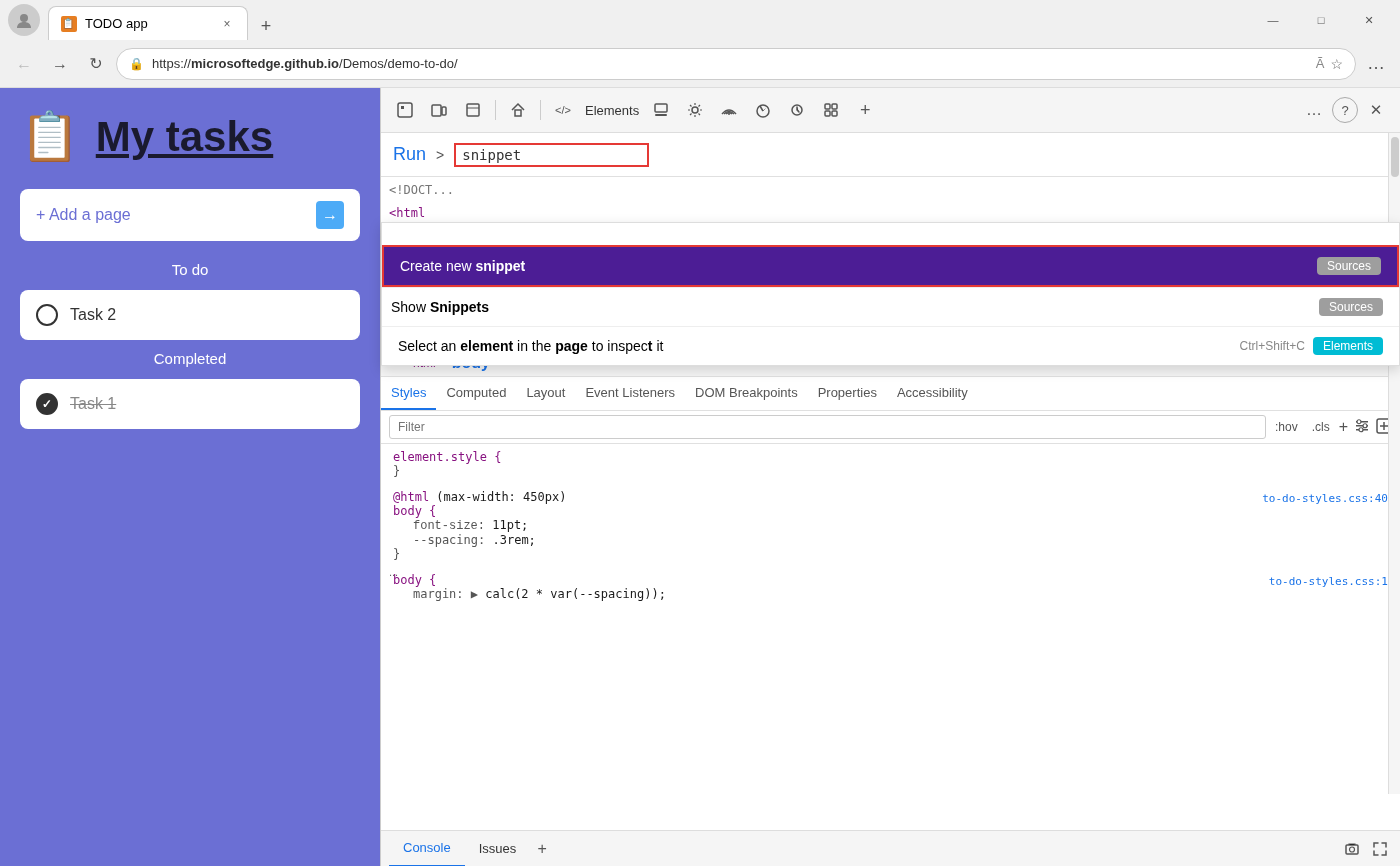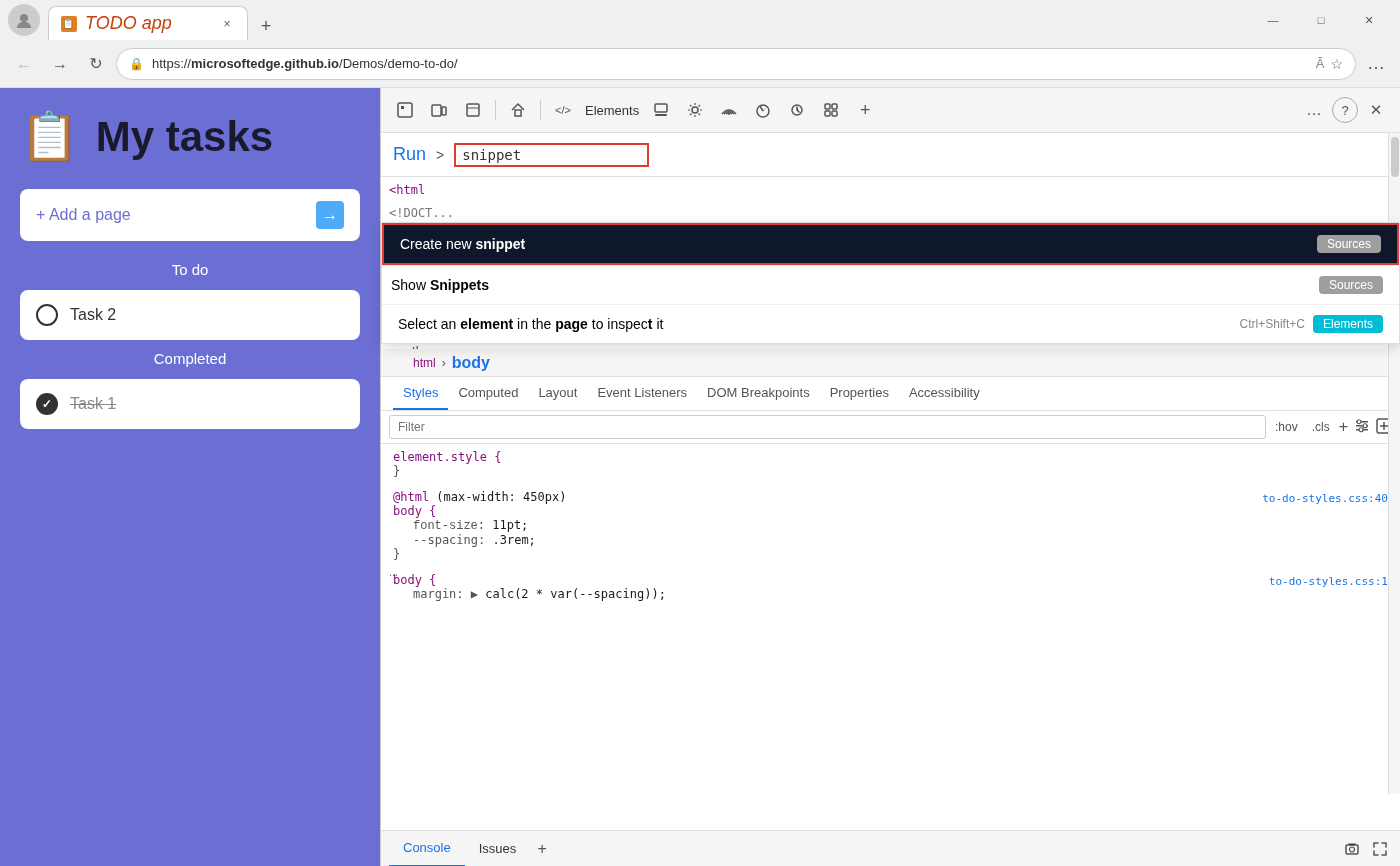--- a/index.html
+++ b/index.html
@@ -8,21 +8,21 @@
     
     .browser-chrome { background: #f0f0f0; width: 100%; height: 866px; display: flex; flex-direction: column; }
 
     
     .title-bar { height: 40px; background: #f0f0f0; display: flex; align-items: center; padding: 0 8px; }
     .window-controls-left { display: flex; align-items: center; gap: 4px; margin-right: 8px; }
     .profile-icon { width: 32px; height: 32px; background: #ccc; border-radius: 50%; display: flex; align-items: center; justify-content: center; }
     .tab-bar { display: flex; align-items: flex-end; flex: 1; height: 40px; }
     .tab { background: white; border-radius: 8px 8px 0 0; padding: 0 12px; height: 34px; display: flex; align-items: center; gap: 8px; min-width: 200px; max-width: 280px; border: 1px solid #ccc; border-bottom: none; }
     .tab-favicon { width: 16px; height: 16px; background: #e67e22; border-radius: 2px; display: flex; align-items: center; justify-content: center; font-size: 10px; color: white; }
-    .tab-title { font-size: 18px; color: #c2410c; flex: 1; font-style: italic; }
+    .tab-title { font-size: 13px; color: #000000; flex: 1; }
     .tab-close { width: 16px; height: 16px; display: flex; align-items: center; justify-content: center; border-radius: 50%; cursor: pointer; color: #666; font-size: 12px; }
     .new-tab-btn { width: 28px; height: 28px; display: flex; align-items: center; justify-content: center; border-radius: 50%; cursor: pointer; color: #555; font-size: 18px; margin-left: 4px; }
     .window-controls-right { display: flex; align-items: center; gap: 2px; margin-left: auto; }
     .win-btn { width: 46px; height: 32px; display: flex; align-items: center; justify-content: center; cursor: pointer; font-size: 11px; color: #555; }
 
     
     .nav-bar { height: 48px; background: #f0f0f0; display: flex; align-items: center; padding: 0 8px; gap: 4px; border-bottom: 1px solid #ddd; }
     .nav-btn { width: 32px; height: 32px; display: flex; align-items: center; justify-content: center; border-radius: 50%; cursor: pointer; color: #555; font-size: 16px; }
     .nav-btn.disabled { color: #bbb; cursor: default; }
     .address-bar { flex: 1; height: 32px; background: white; border: 1px solid #ccc; border-radius: 16px; display: flex; align-items: center; padding: 0 12px; gap: 8px; }
@@ -33,21 +33,21 @@
     .nav-right-icons { display: flex; align-items: center; gap: 2px; }
     .nav-icon-btn { width: 32px; height: 32px; display: flex; align-items: center; justify-content: center; border-radius: 50%; cursor: pointer; color: #555; font-size: 16px; }
 
     
     .main-area { display: flex; flex: 1; height: calc(866px - 88px); }
 
     
     .todo-app { width: 380px; background: #6b6fd4; min-height: 100%; padding: 20px; flex-shrink: 0; }
     .todo-header { display: flex; align-items: center; gap: 16px; margin-bottom: 24px; }
     .todo-icon { font-size: 48px; }
-    .todo-title { font-size: 42px; font-weight: 700; color: #1a1a2e; }
+    .todo-title { font-size: 42px; font-weight: 700; color: #1a1a2e; text-decoration: underline; }
     .add-task-btn { background: white; border-radius: 8px; padding: 12px 16px; display: flex; align-items: center; justify-content: space-between; margin-bottom: 20px; cursor: pointer; }
     .add-task-left { display: flex; align-items: center; gap: 10px; color: #6b6fd4; font-size: 16px; font-weight: 500; }
     .add-task-arrow { background: #4dabf7; color: white; border-radius: 4px; width: 28px; height: 28px; display: flex; align-items: center; justify-content: center; }
     .section-label { color: white; font-size: 15px; text-align: center; margin: 8px 0 12px 0; }
     .task-item { background: white; border-radius: 8px; padding: 14px 16px; display: flex; align-items: center; gap: 12px; margin-bottom: 10px; }
     .task-circle { width: 22px; height: 22px; border-radius: 50%; border: 2px solid #333; flex-shrink: 0; display: flex; align-items: center; justify-content: center; }
     .task-circle.completed { background: #333; border-color: #333; }
     .task-circle.completed::after { content: '✓'; color: white; font-size: 12px; font-weight: bold; }
     .task-text { font-size: 16px; color: #333; }
     .task-text.strikethrough { text-decoration: line-through; color: #888; }
@@ -62,29 +62,29 @@
 
     
     .console-run-area { height: 44px; background: white; border-bottom: 1px solid #e0e0e0; display: flex; align-items: center; padding: 0 12px; gap: 8px; }
     .run-btn { color: #1a73e8; font-size: 18px; font-weight: 500; cursor: pointer; }
     .run-prompt { color: #555; font-size: 14px; margin: 0 2px; }
     .run-input { font-size: 14px; color: #333; border: 2px solid #e53935; padding: 2px 6px; outline: none; font-family: monospace; }
 
     
     .autocomplete-dropdown { background: white; border: 1px solid #ddd; box-shadow: 0 4px 12px rgba(0,0,0,0.15); position: absolute; top: 89px; left: 0; right: 0; z-index: 100; }
     .autocomplete-item { display: flex; align-items: center; padding: 10px 16px; cursor: pointer; font-size: 14px; }
-    .autocomplete-item.active { background: #0f172a; color: white; border: 2px solid #e53935; }
+    .autocomplete-item.active { background: #4c1d95; color: white; border: 2px solid #e53935; margin-top: 22px; }
     .autocomplete-item .item-label { flex: 1; }
     .autocomplete-item .item-sources-btn { background: #9e9e9e; color: white; border-radius: 4px; padding: 2px 10px; font-size: 12px; font-weight: 500; }
     .autocomplete-item.active .item-sources-btn { background: #9e9e9e; }
     .autocomplete-item-2 .item-sources-btn2 { background: #9e9e9e; color: white; border-radius: 4px; padding: 2px 10px; font-size: 12px; font-weight: 500; }
     .autocomplete-item-3 .item-elements-btn { background: #00bcd4; color: white; border-radius: 4px; padding: 2px 10px; font-size: 12px; font-weight: 500; }
     .item-shortcut { color: #888; font-size: 12px; margin-right: 8px; }
     .breadcrumb-bar { height: 28px; display: flex; align-items: center; padding: 0 8px; gap: 4px; font-size: 12px; background: #f5f5f5; border-bottom: 1px solid #e0e0e0; }
-    .styles-panel-tabs { display: flex; padding: 0 12px; border-bottom: 1px solid #e0e0e0; background: white; }
+    .styles-panel-tabs { display: flex; padding: 0 0; border-bottom: 1px solid #e0e0e0; background: white; }
     .sp-tab { padding: 8px 10px; font-size: 13px; color: #555; cursor: pointer; border-bottom: 2px solid transparent; }
     .sp-tab.active { color: #1a73e8; border-bottom: 2px solid #1a73e8; }
     .filter-bar { display: flex; align-items: center; padding: 4px 8px; border-bottom: 1px solid #e0e0e0; gap: 4px; }
     .filter-input { flex: 1; height: 24px; border: 1px solid #ccc; border-radius: 3px; padding: 0 8px; font-size: 12px; color: #888; }
     .filter-action-btn { padding: 1px 4px; border-radius: 2px; cursor: pointer; font-size: 12px; color: #555; border: 1px solid transparent; }
     .css-block { padding: 6px 12px; font-family: monospace; font-size: 12px; }
     .css-link { color: #1a73e8; text-decoration: none; float: right; font-size: 11px; margin-top: 2px; }
 
     
     .bottom-bar { height: 36px; background: #f5f5f5; border-top: 1px solid #ddd; display: flex; align-items: center; padding: 0 8px; gap: 0; }
@@ -276,24 +276,24 @@
             <span class="item-label">
               Select an <strong>element</strong> in the <strong>page</strong> to inspec<strong>t</strong> it
             </span>
             <span class="item-shortcut">Ctrl+Shift+C</span>
             <span class="item-elements-btn">Elements</span>
           </div>
         </div>
 
         <div style="position:absolute;top:44px;left:0;right:0;z-index:0;background:white;padding:2px 0;font-family:monospace;font-size:12px;color:#555;line-height:1.6;">
           <div class="html-line">
+              <span style="color:#757575;">&lt;!DOCT...</span>
+            </div>
+          <div class="html-line">
               <span style="color:#881280;">&lt;html</span>
-            </div>
-          <div class="html-line">
-              <span style="color:#757575;">&lt;!DOCT...</span>
             </div>
           <div class="html-line" style="padding-left:20px;">
               <span style="color:#555;margin-right:4px;cursor:pointer;">▶</span>
               <span style="color:#881280;">&lt;hea</span>
               <span style="color:#555;">...</span>
             </div>
           <div class="html-line" style="padding-left:20px;">
               <span style="color:#555;margin-right:4px;cursor:pointer;">▼</span>
               <span style="color:#881280;">&lt;bod</span>
               <span style="color:#555;">...</span>

